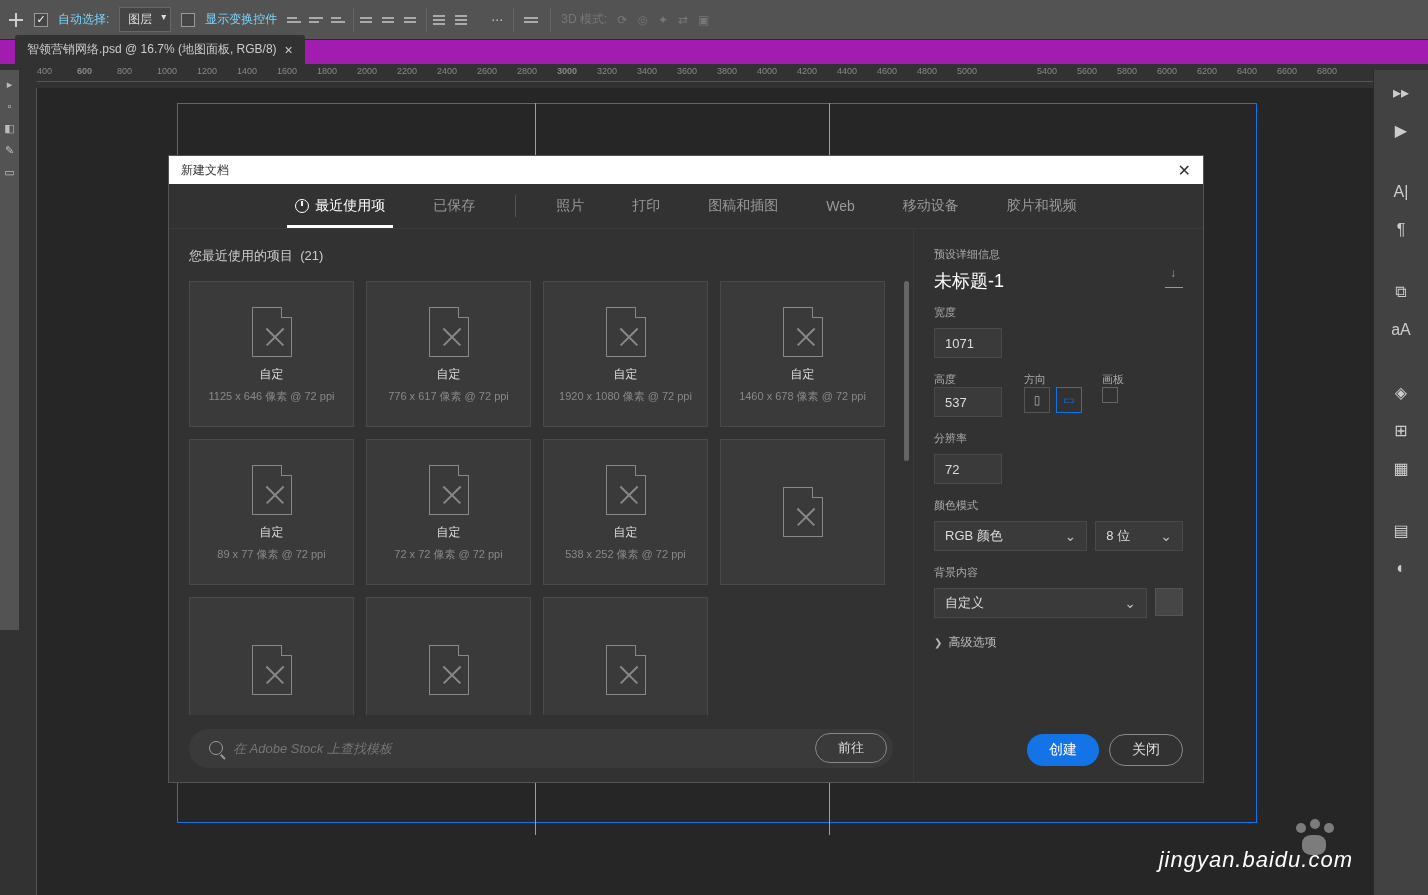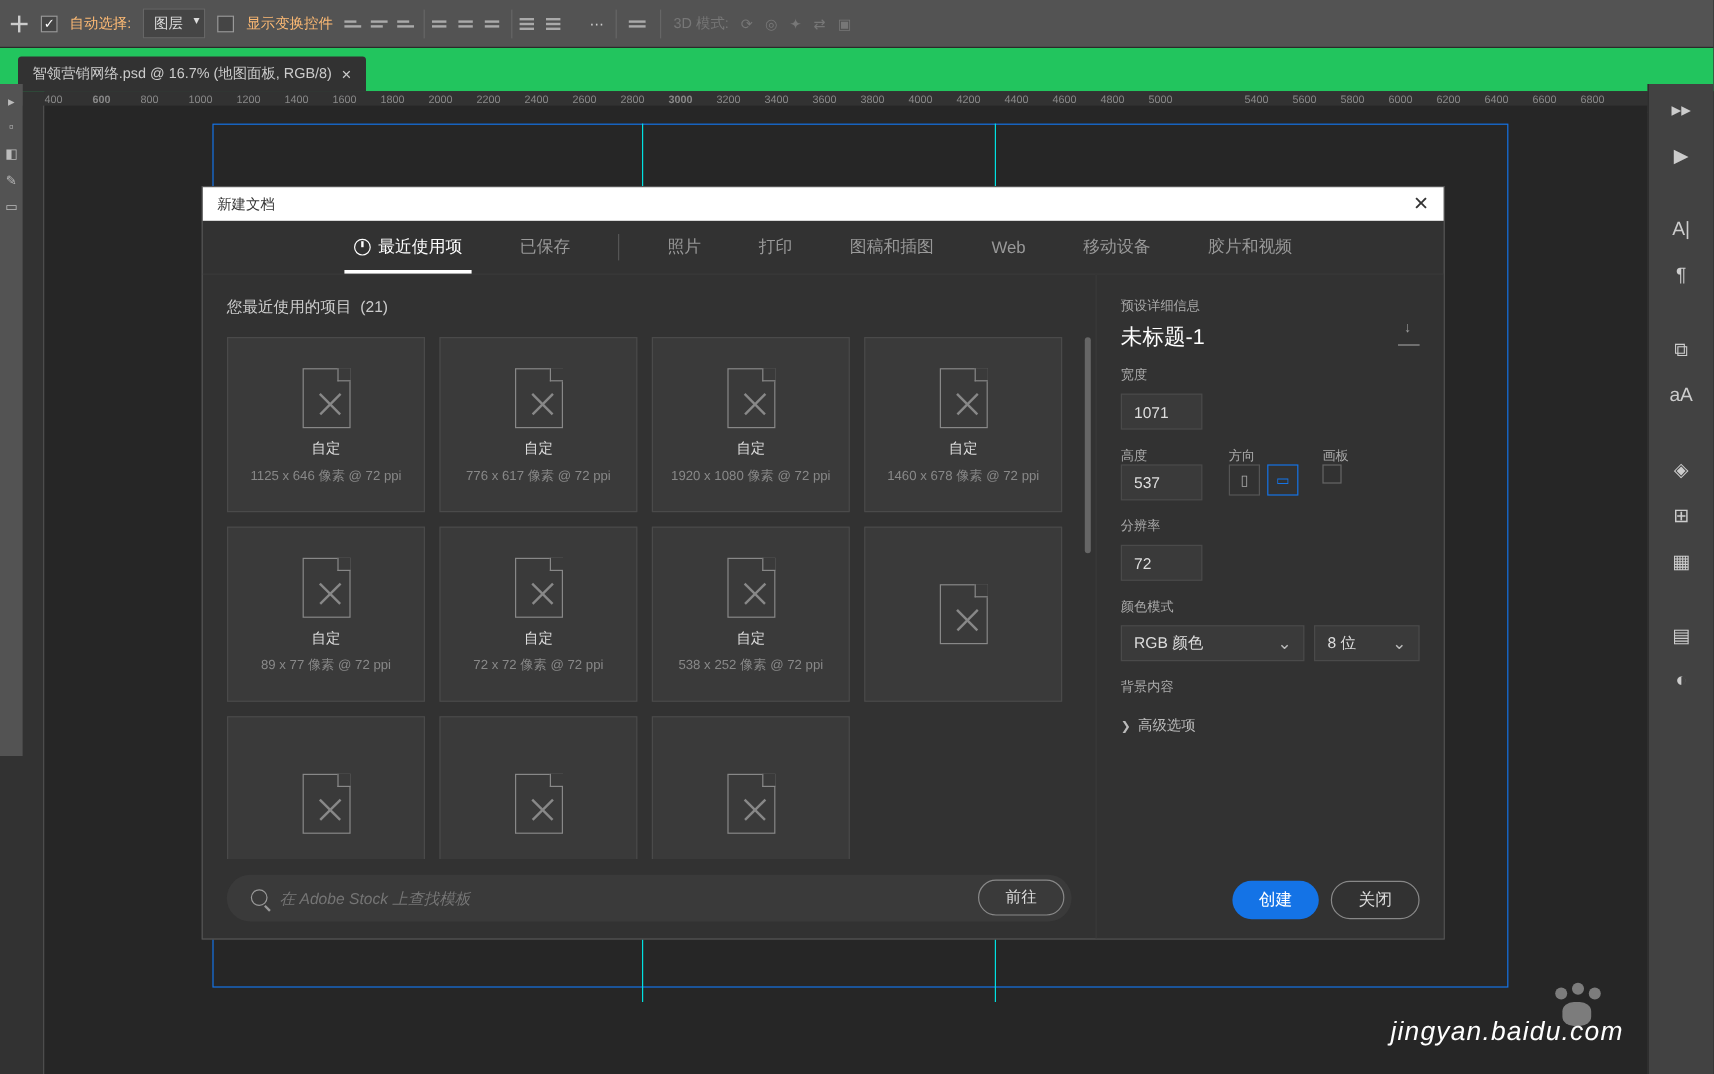--- a/index.html
+++ b/index.html
@@ -54,27 +54,27 @@
 .dropdown::after {
   content: '▾'; position: absolute; right: 4px; top: 3px; font-size: 10px;
 }
 .align-group { display: flex; gap: 6px; align-items: center; }
 .align-icon {
   width: 16px; height: 16px;
   display: flex; flex-direction: column; gap: 2px; justify-content: center;
 }
 .align-icon span { height: 2px; background: #aaa; }
 .divider { width: 1px; height: 24px; background: #666; }
-.lbl { color: #fdba74; }
+.lbl { color: #7dd3fc; }
 .dim { color: #777; }
 
 
 .doc-tabs {
-  height: 36px;
-  background: #22c55e;
+  height: 24px;
+  background: #a21caf;
   display: flex;
   align-items: flex-end;
   padding-left: 15px;
 }
 .doc-tab {
   background: #323232;
   padding: 6px 12px;
   border-radius: 3px 3px 0 0;
   display: flex;
   align-items: center;
@@ -800,20 +800,26 @@
       <div class="field-row">
         <div class="select" style="flex:2">
             <span>RGB 颜色</span>
           </div>
         <div class="select" style="flex:1">
             <span>8 位</span>
           </div>
       </div>
 
       <div class="field-label">背景内容</div>
+      <div class="field-row">
+        <div class="select">
+            <span>自定义</span>
+          </div>
+        <div class="color-swatch"></div>
+      </div>
 
       <div class="adv-row">
         <span class="chev">❯</span>
         <span>高级选项</span>
       </div>
 
       <div class="dialog-footer">
         <button class="btn btn-primary">创建</button>
         <button class="btn btn-secondary">关闭</button>
       </div>

